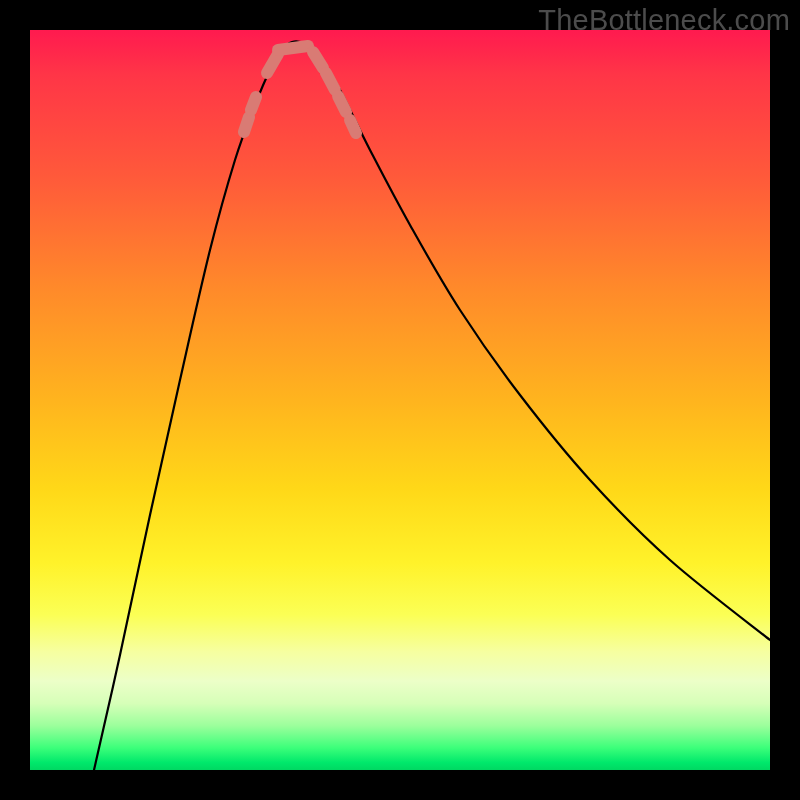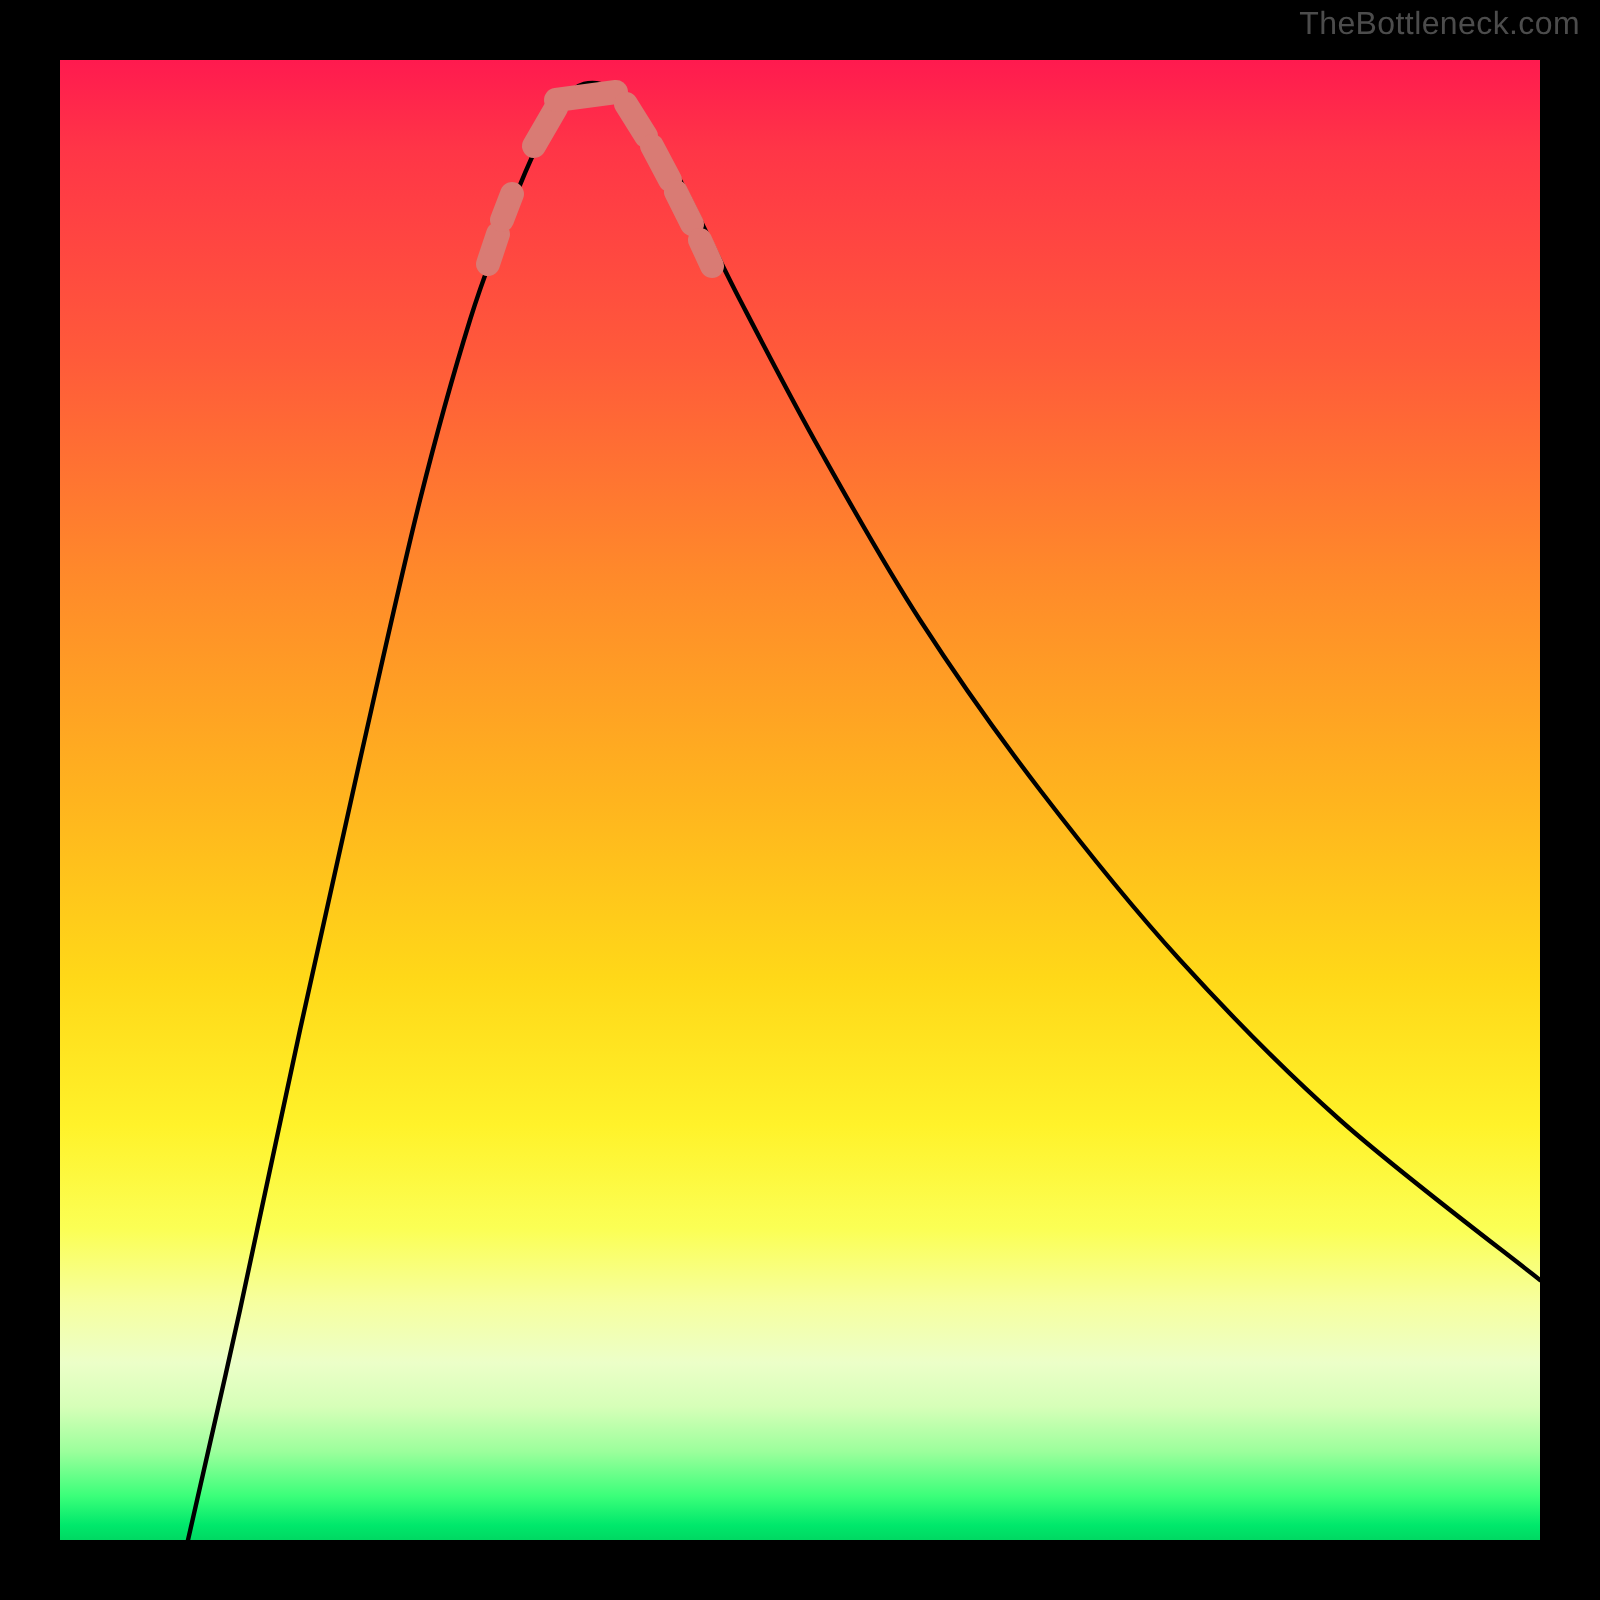--- a/index.html
+++ b/index.html
@@ -41,21 +41,21 @@
       #3cff7a 97%,
       #00e86b 99%,
       #00d862 100%
     );
   }
   .watermark {
     position: absolute;
     top: 4px;
     right: 10px;
     color: #4c4c4c;
-    font-size: 16px;
+    font-size: 29px;
     font-weight: 500;
     letter-spacing: 0.2px;
     user-select: none;
   }
   svg {
     position: absolute;
     left: 0;
     top: 0;
   }
   .curve {

